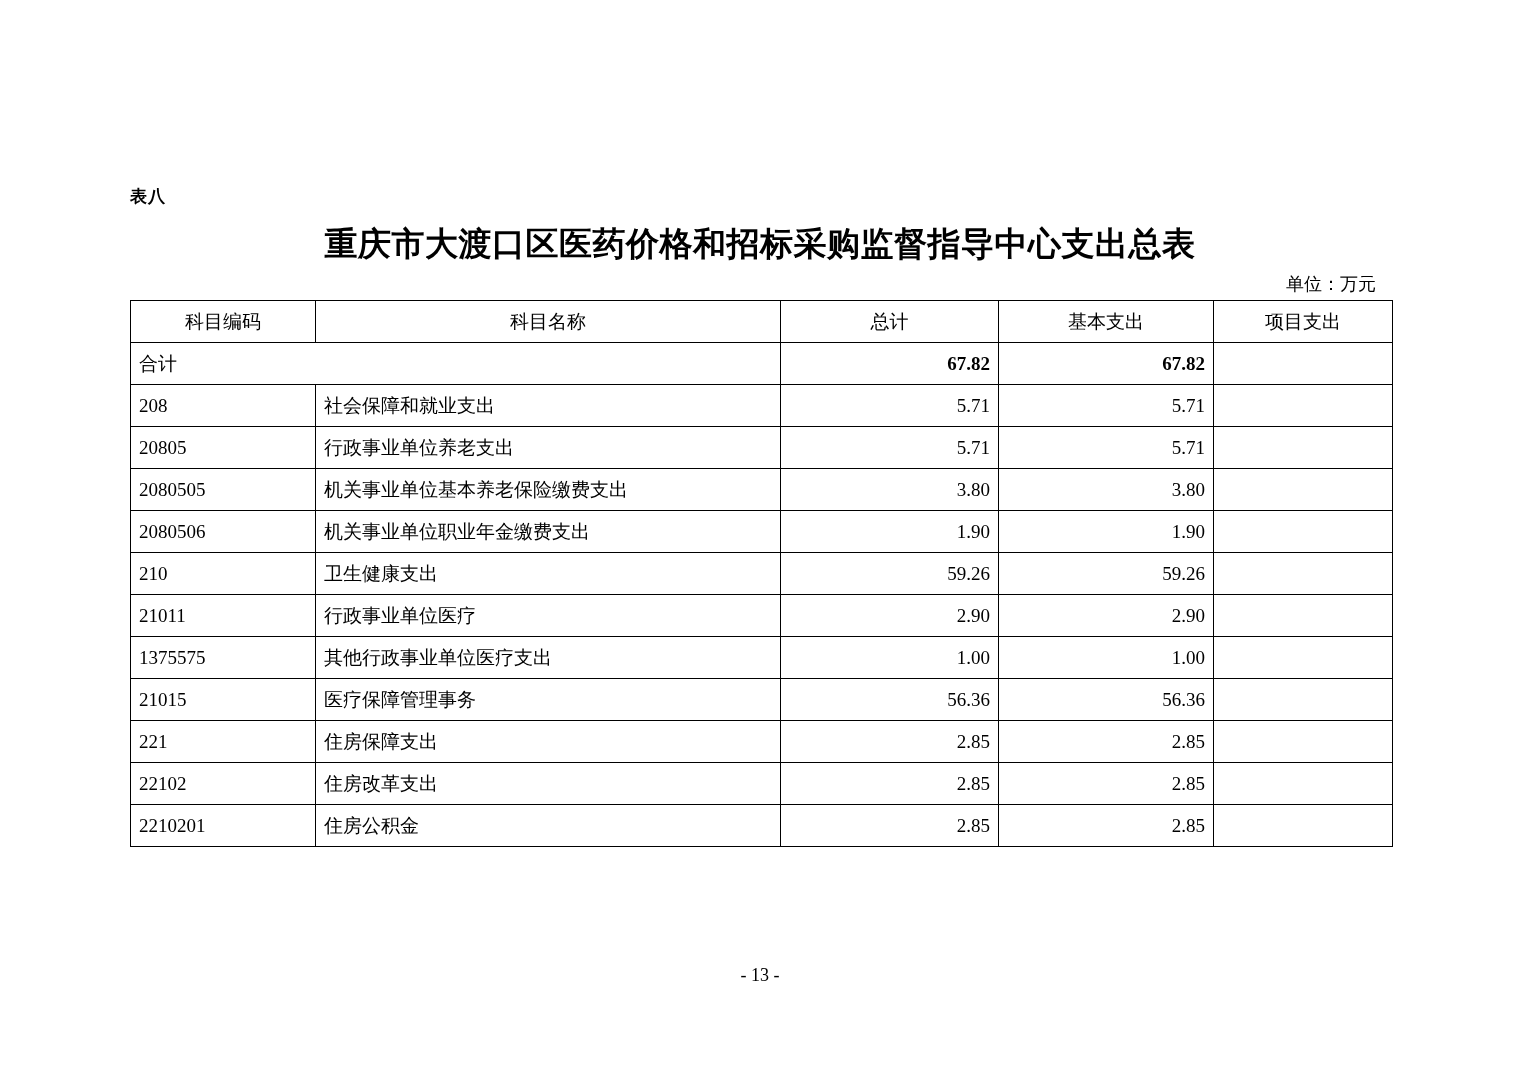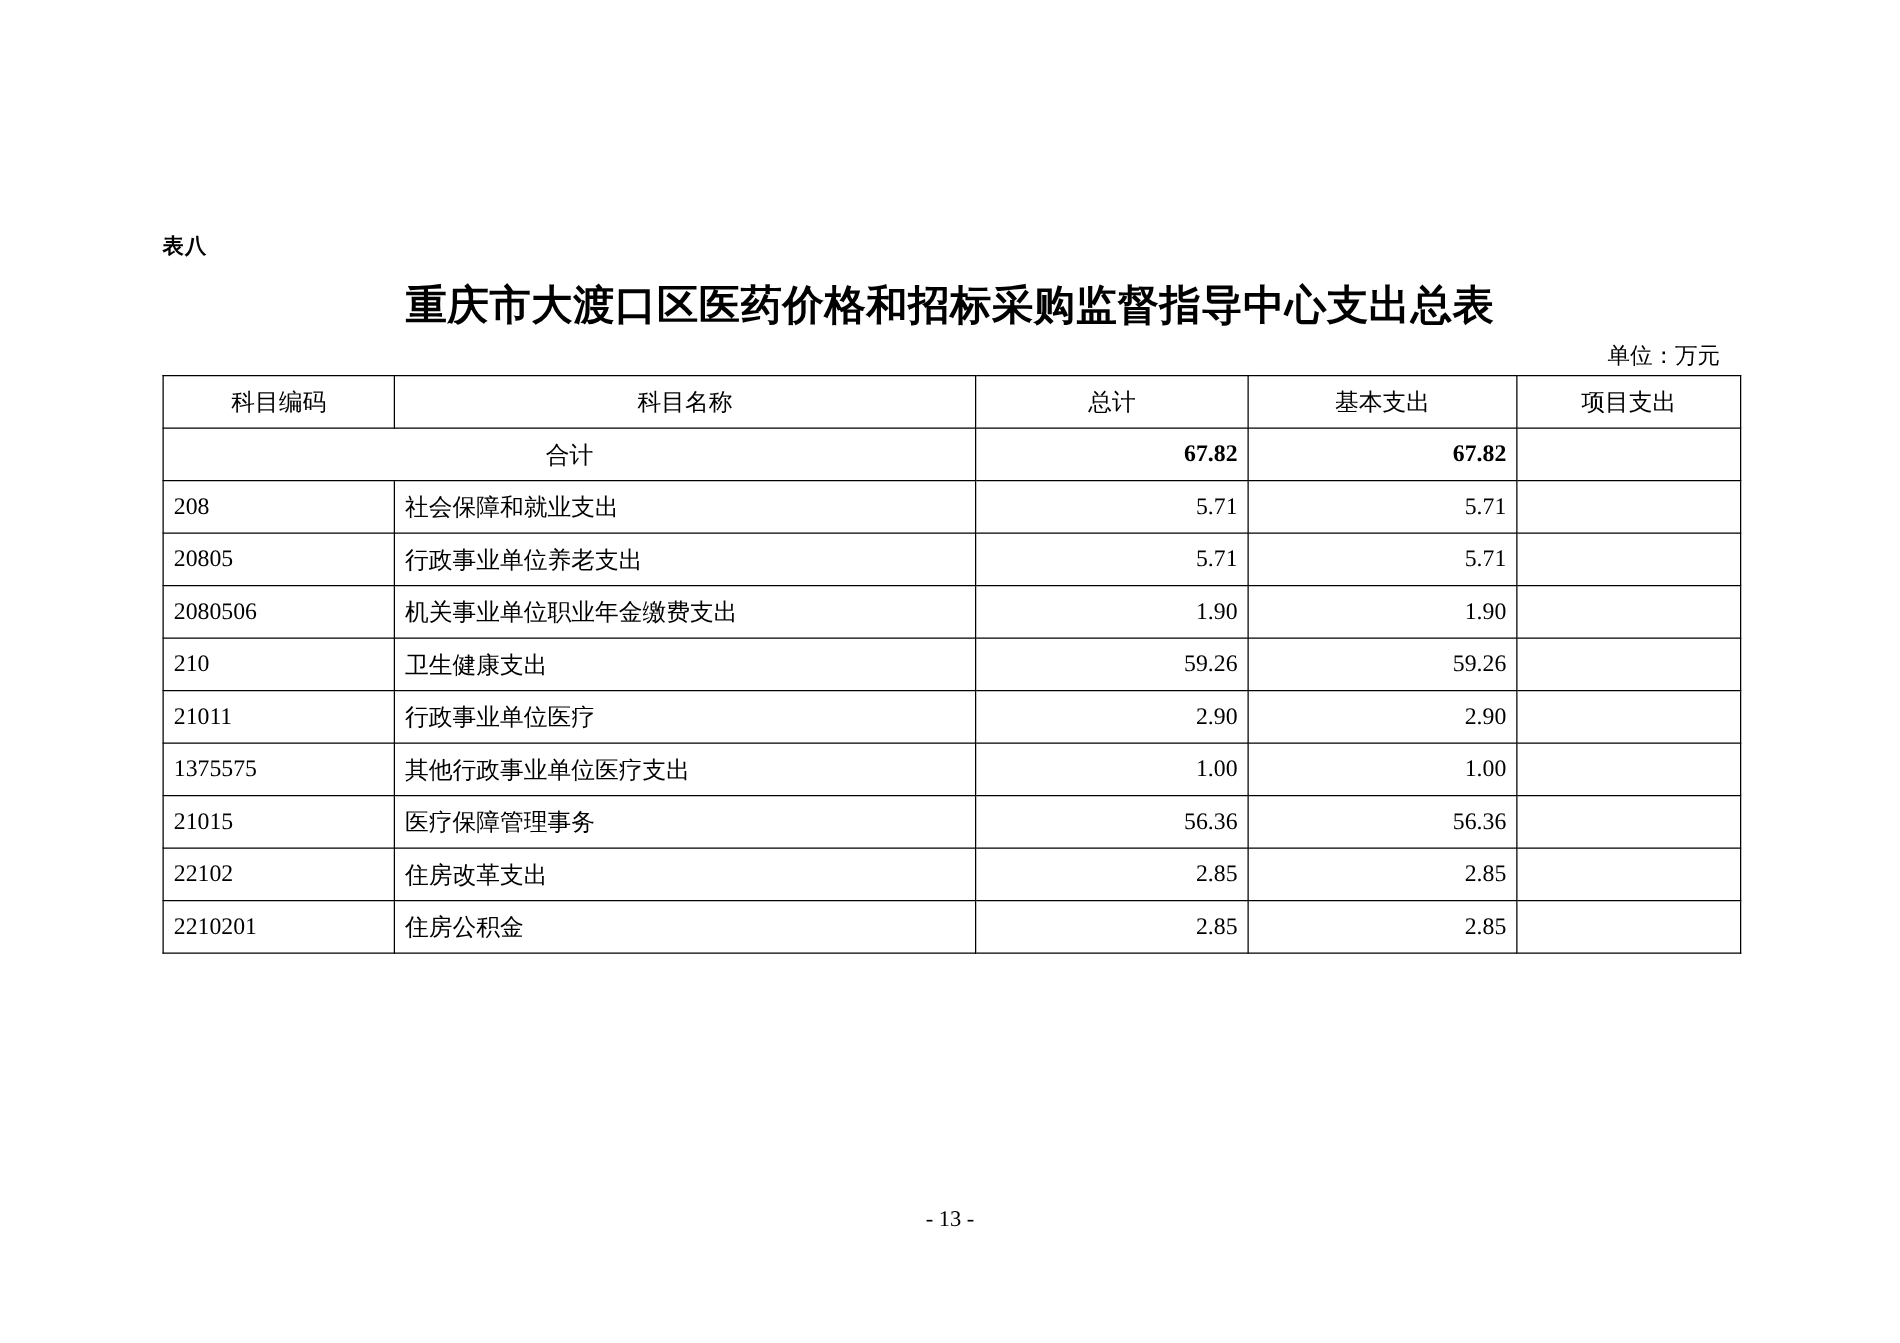--- a/index.html
+++ b/index.html
@@ -84,21 +84,20 @@
   .cell-name {
     text-align: left;
     white-space: nowrap;
   }
   .cell-num {
     text-align: right;
     padding-right: 20px;
     white-space: nowrap;
   }
   .row-total td {
-    text-align: center;
     font-weight: bold;
   }
   .row-total .cell-num {
     text-align: right;
     font-weight: bold;
     padding-left: 40px;
   }
   .i0 { padding-left: 2px; }
   .i1 { padding-left: 22px; }
   .i2 { padding-left: 34px; }
@@ -158,20 +157,27 @@
           <td class="cell-num"></td>
         </tr>
         <tr>
           <td class="cell-code i1">20805</td>
           <td class="cell-name n1">行政事业单位养老支出</td>
           <td class="cell-num">5.71</td>
           <td class="cell-num">5.71</td>
           <td class="cell-num"></td>
         </tr>
         <tr>
+          <td class="cell-code i2">2080505</td>
+          <td class="cell-name n2">机关事业单位基本养老保险缴费支出</td>
+          <td class="cell-num">3.80</td>
+          <td class="cell-num">3.80</td>
+          <td class="cell-num"></td>
+        </tr>
+        <tr>
           <td class="cell-code i2">2080506</td>
           <td class="cell-name n2">机关事业单位职业年金缴费支出</td>
           <td class="cell-num">1.90</td>
           <td class="cell-num">1.90</td>
           <td class="cell-num"></td>
         </tr>
         <tr>
           <td class="cell-code i0">210</td>
           <td class="cell-name n0">卫生健康支出</td>
           <td class="cell-num">59.26</td>
@@ -193,20 +199,27 @@
           <td class="cell-num"></td>
         </tr>
         <tr>
           <td class="cell-code i1">21015</td>
           <td class="cell-name n1">医疗保障管理事务</td>
           <td class="cell-num">56.36</td>
           <td class="cell-num">56.36</td>
           <td class="cell-num"></td>
         </tr>
         <tr>
+          <td class="cell-code i0">221</td>
+          <td class="cell-name n0">住房保障支出</td>
+          <td class="cell-num">2.85</td>
+          <td class="cell-num">2.85</td>
+          <td class="cell-num"></td>
+        </tr>
+        <tr>
           <td class="cell-code i1">22102</td>
           <td class="cell-name n1">住房改革支出</td>
           <td class="cell-num">2.85</td>
           <td class="cell-num">2.85</td>
           <td class="cell-num"></td>
         </tr>
         <tr>
           <td class="cell-code i2">2210201</td>
           <td class="cell-name n2">住房公积金</td>
           <td class="cell-num">2.85</td>

